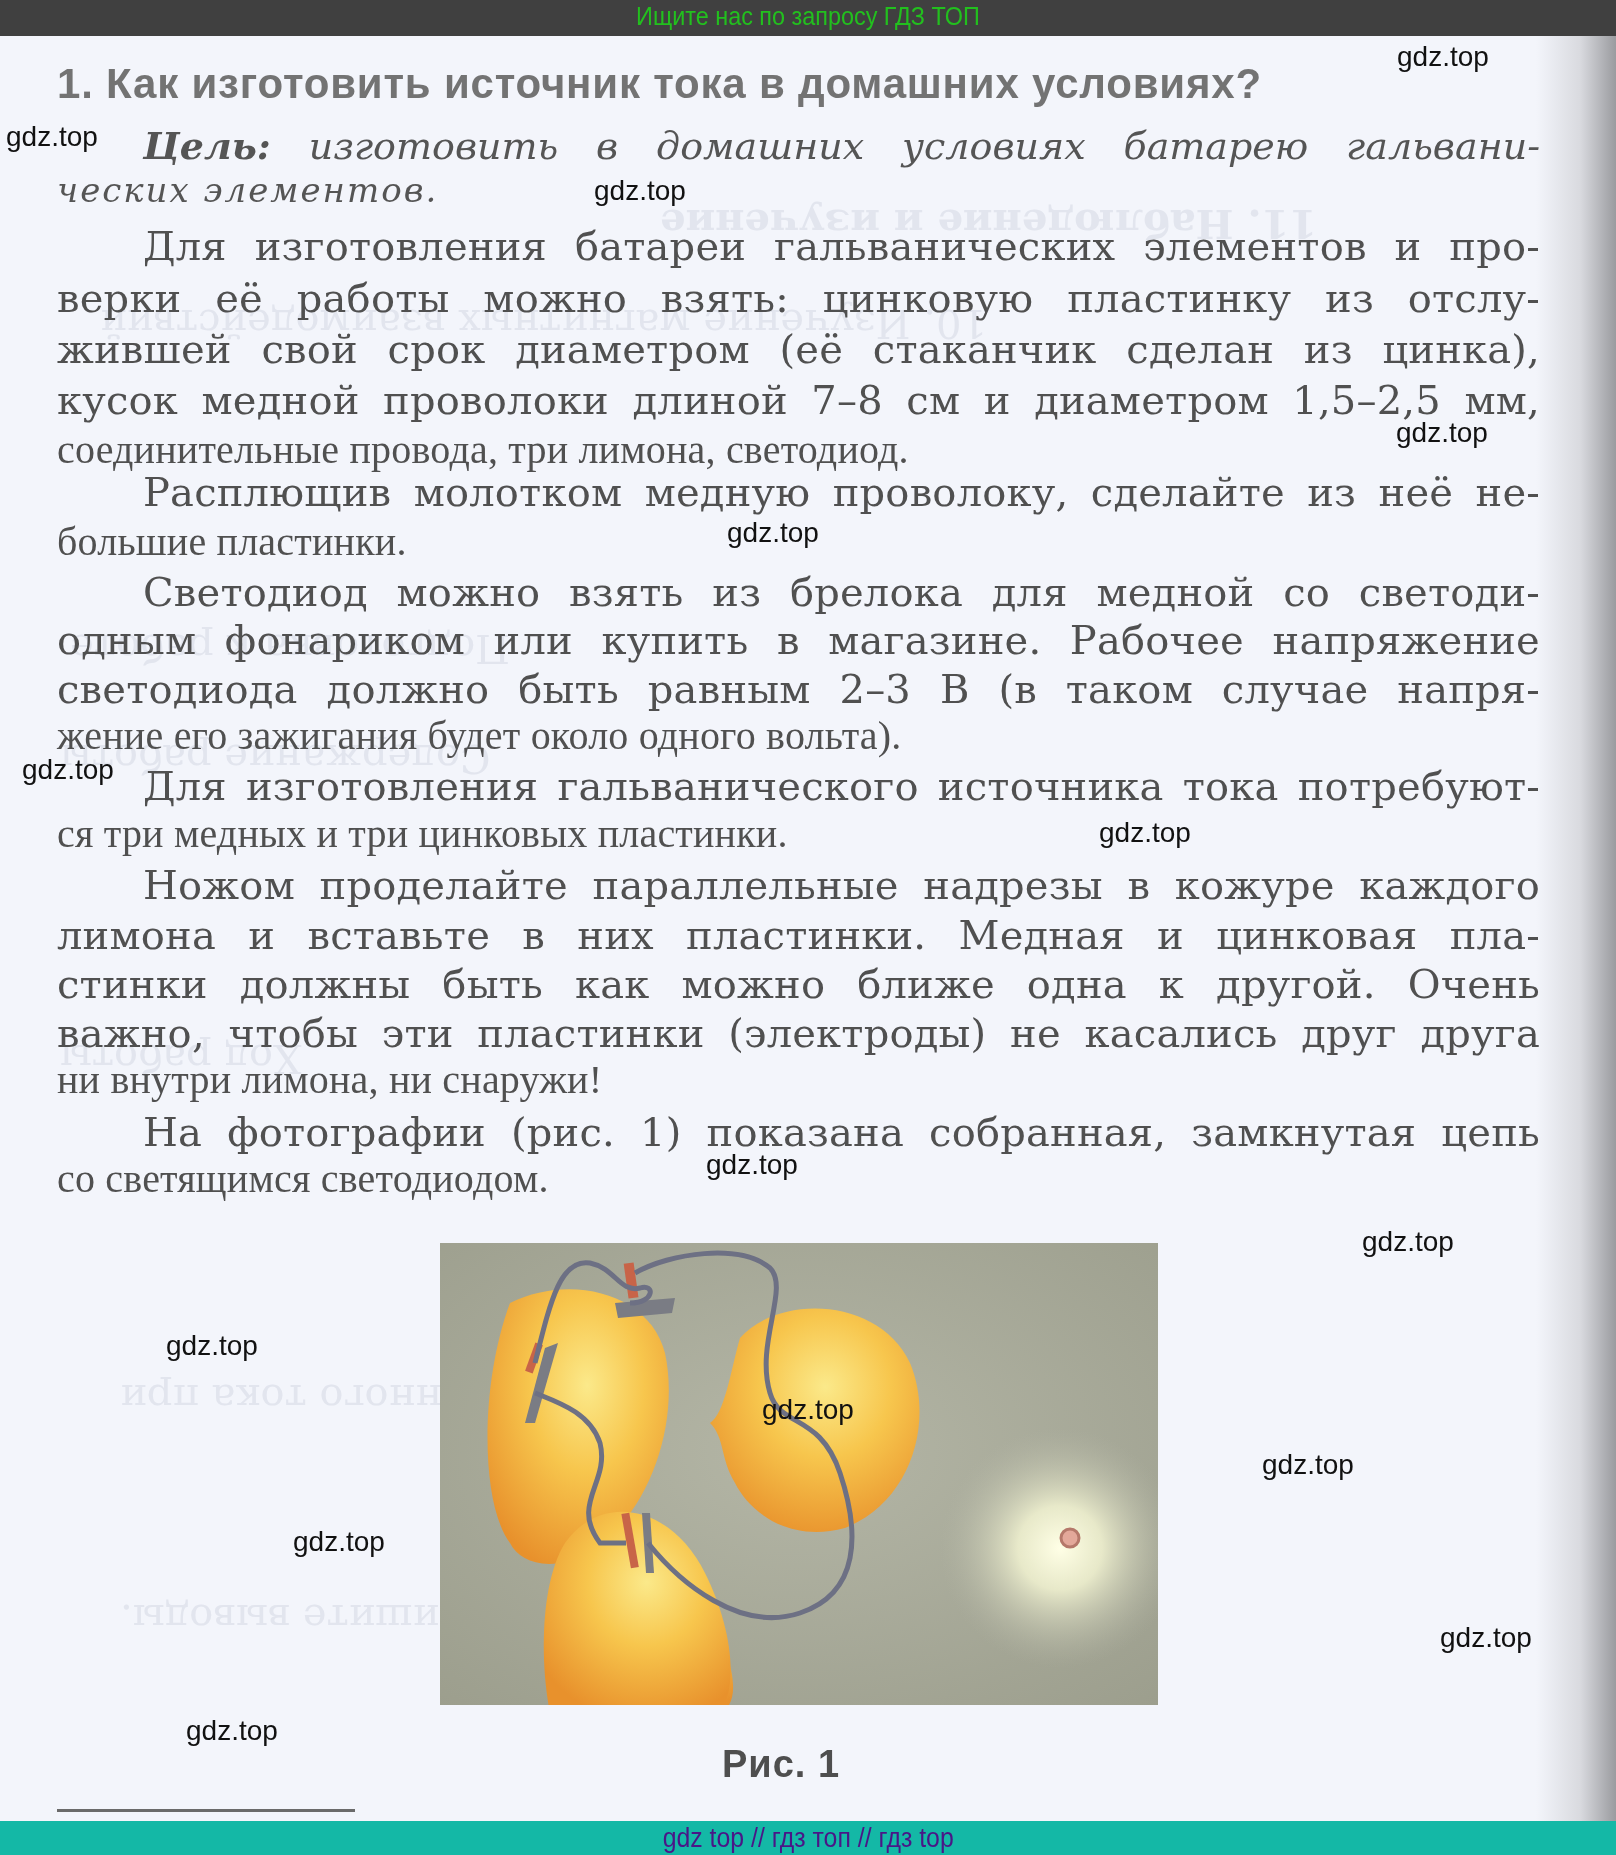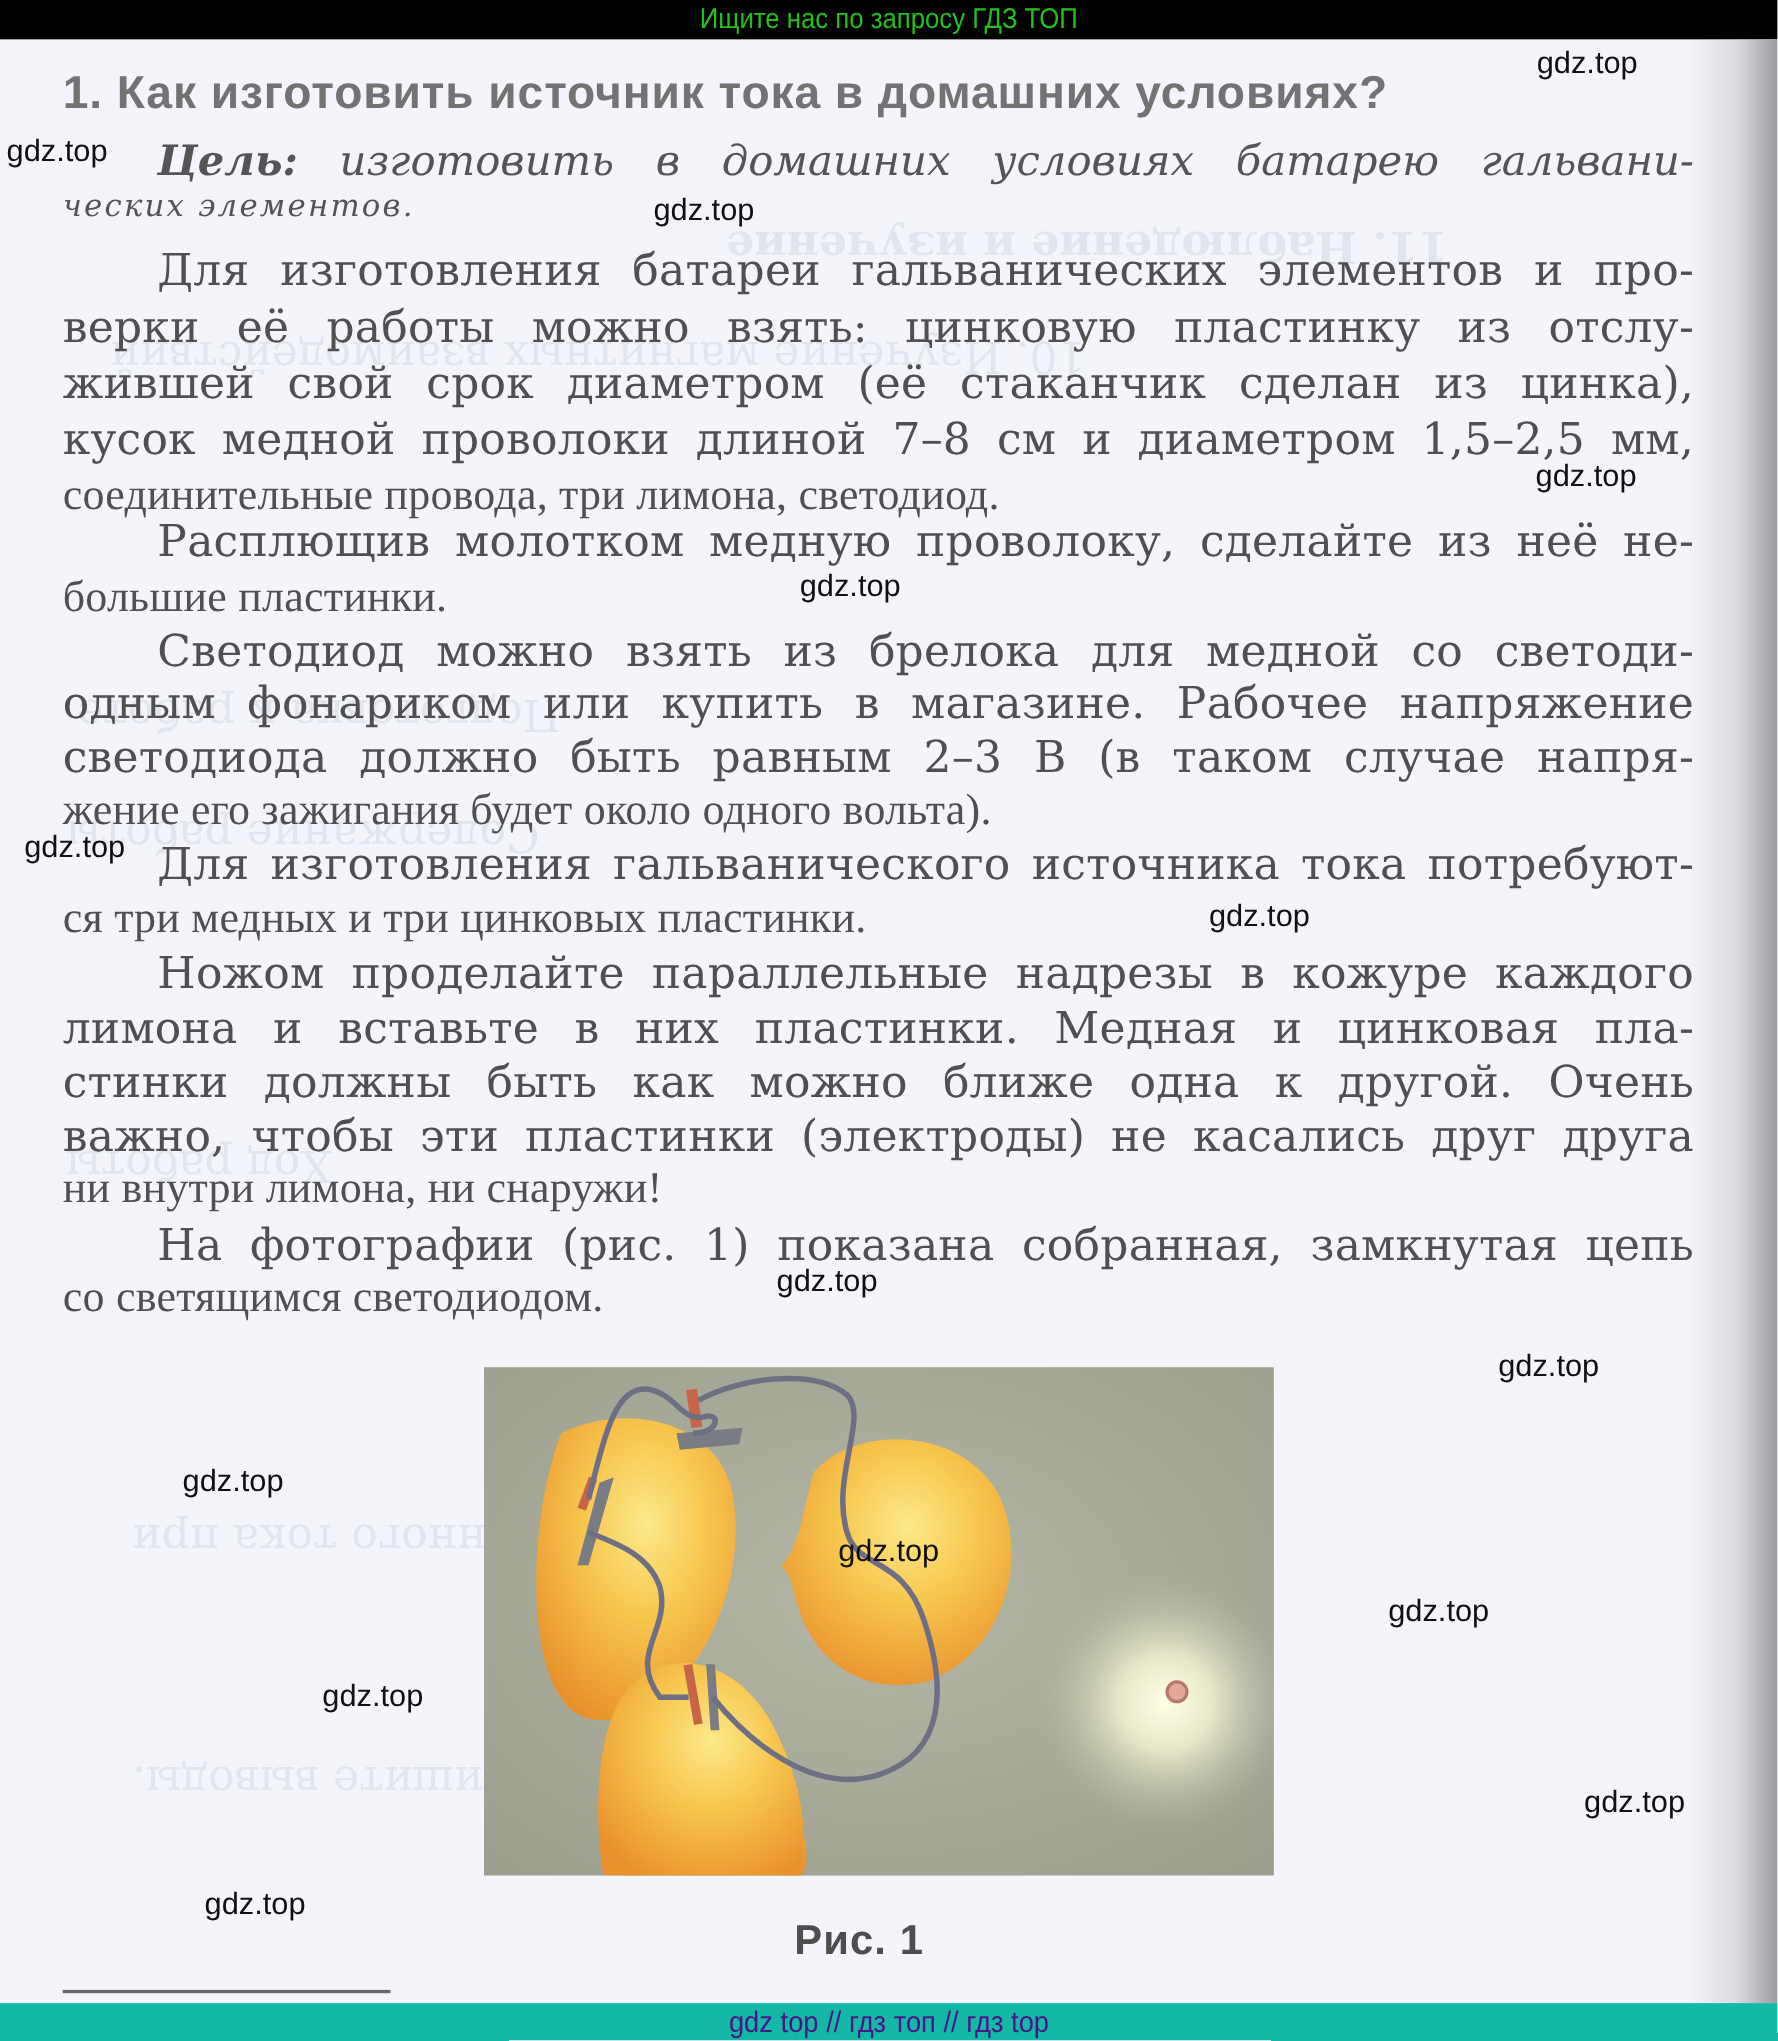--- a/index.html
+++ b/index.html
@@ -1,28 +1,28 @@
 <!DOCTYPE html>
 <html><head>
 <meta charset="utf-8">
 <style>
   html, body { margin: 0; padding: 0; }
   body { width: 1616px; height: 1855px; position: relative; background: #ffffff; overflow: hidden; font-family: "DejaVu Serif", serif; }
-  .top-banner { position: absolute; left: 0; top: 0; width: 1616px; height: 36px; background: #000000; text-align: center; }
+  .top-banner { position: absolute; left: 0; top: 0; width: 1616px; height: 36px; background: #404040; text-align: center; }
   .top-banner span { font-family: "Liberation Sans", sans-serif; font-size: 26px; color: #22c01e; line-height: 32px; display: inline-block; transform: scaleX(0.9); }
   .page { position: absolute; left: 0; top: 36px; width: 1616px; height: 1785px; background: #f3f5fb; overflow: hidden; }
   .page-shadow { position: absolute; right: 0; top: 0; width: 80px; height: 100%; background: linear-gradient(to right, rgba(243,245,251,0) 0%, #d9dadf 55%, #9a9b9f 100%); }
   .ghost { position: absolute; font-family: "DejaVu Serif", serif; color: #e2e5ee; white-space: nowrap; font-size: 40px; }
   .line { position: absolute; left: 57px; width: 1483px; white-space: nowrap; color: #505050; font-size: 40px; line-height: 50px; text-align: justify; text-align-last: justify; font-family: "DejaVu Serif", serif; letter-spacing: 0.2px; }
   .line.indent { left: 143px; width: 1397px; }
   .line.last { text-align-last: left; font-family: Liberation Serif, serif; }
   .heading { position: absolute; left: 57px; top: 22px; font-family: "Liberation Sans", sans-serif; font-weight: bold; font-size: 42px; color: #737373; letter-spacing: 0.8px; white-space: nowrap; }
   .goal { position: absolute; left: 143px; width: 1397px; font-style: italic; font-size: 38px; color: #555; white-space: nowrap; text-align: justify; text-align-last: justify; font-family: "DejaVu Serif", serif; }
   .goal b { font-weight: bold; }
-  .goal2 { position: absolute; left: 57px; font-style: italic; font-size: 28px; color: #555; white-space: nowrap; font-family: "DejaVu Serif", serif; letter-spacing: 2px; }
+  .goal2 { position: absolute; left: 57px; font-style: italic; font-size: 34px; color: #555; white-space: nowrap; font-family: "DejaVu Serif", serif; letter-spacing: 2px; }
   .photo { position: absolute; left: 440px; top: 1207px; width: 718px; height: 462px; background: #a9ab9a; overflow: hidden; }
   .photo svg { display: block; }
   .caption { position: absolute; left: 722px; top: 1743px; font-family: "Liberation Sans", sans-serif; font-weight: bold; font-size: 38px; color: #4e4e4e; letter-spacing: 1px; }
   .rule { position: absolute; left: 57px; top: 1809px; width: 298px; height: 3px; background: #6a6a6a; }
   .wm { position: absolute; font-family: "Liberation Sans", sans-serif; font-size: 28px; color: #111; white-space: nowrap; line-height: 32px; }
   .footer { position: absolute; left: 0; top: 1821px; width: 1616px; height: 34px; background: #14b8a6; text-align: center; }
   .footer span { font-family: "Liberation Sans", sans-serif; font-size: 27px; color: #4a1687; line-height: 34px; display: inline-block; transform: scaleX(0.92); }
 </style>
 </head>
 <body>

